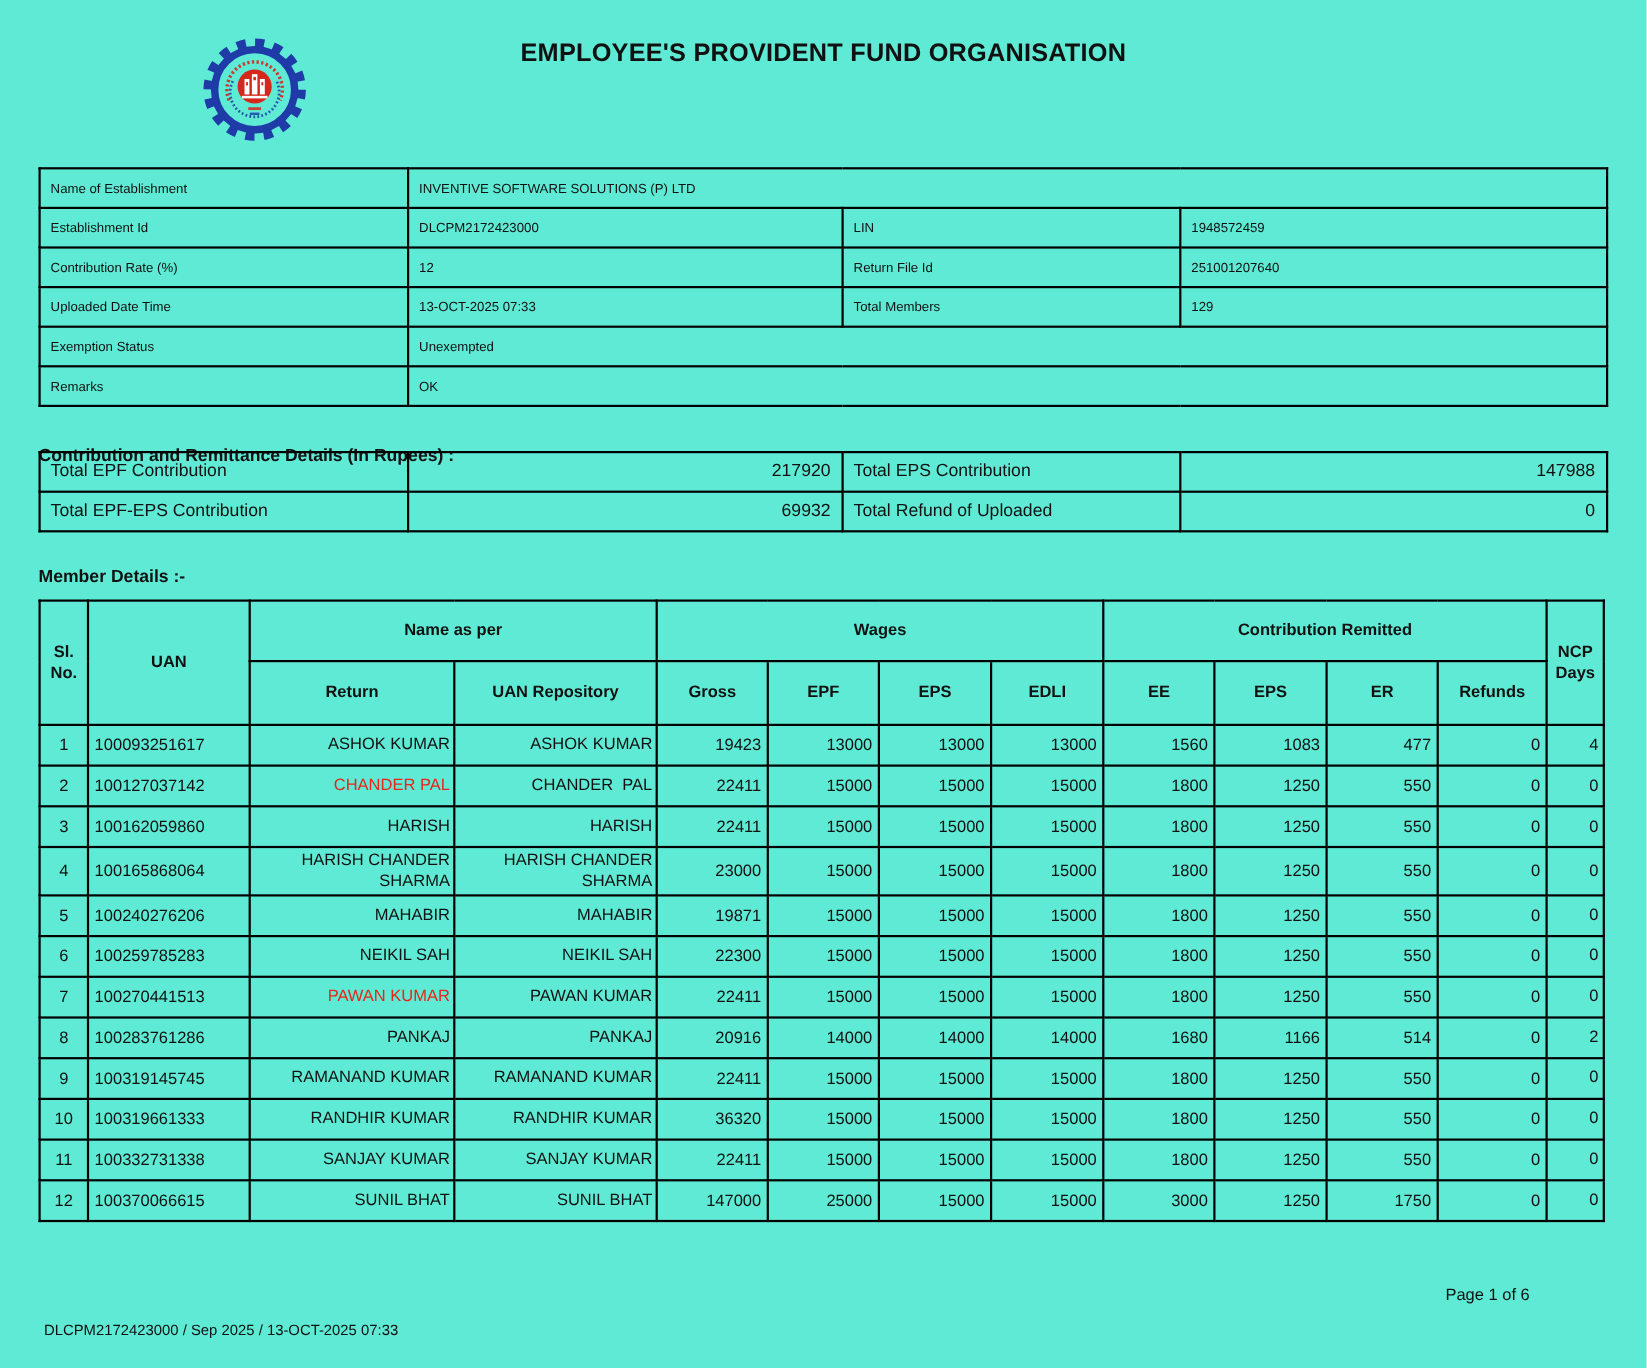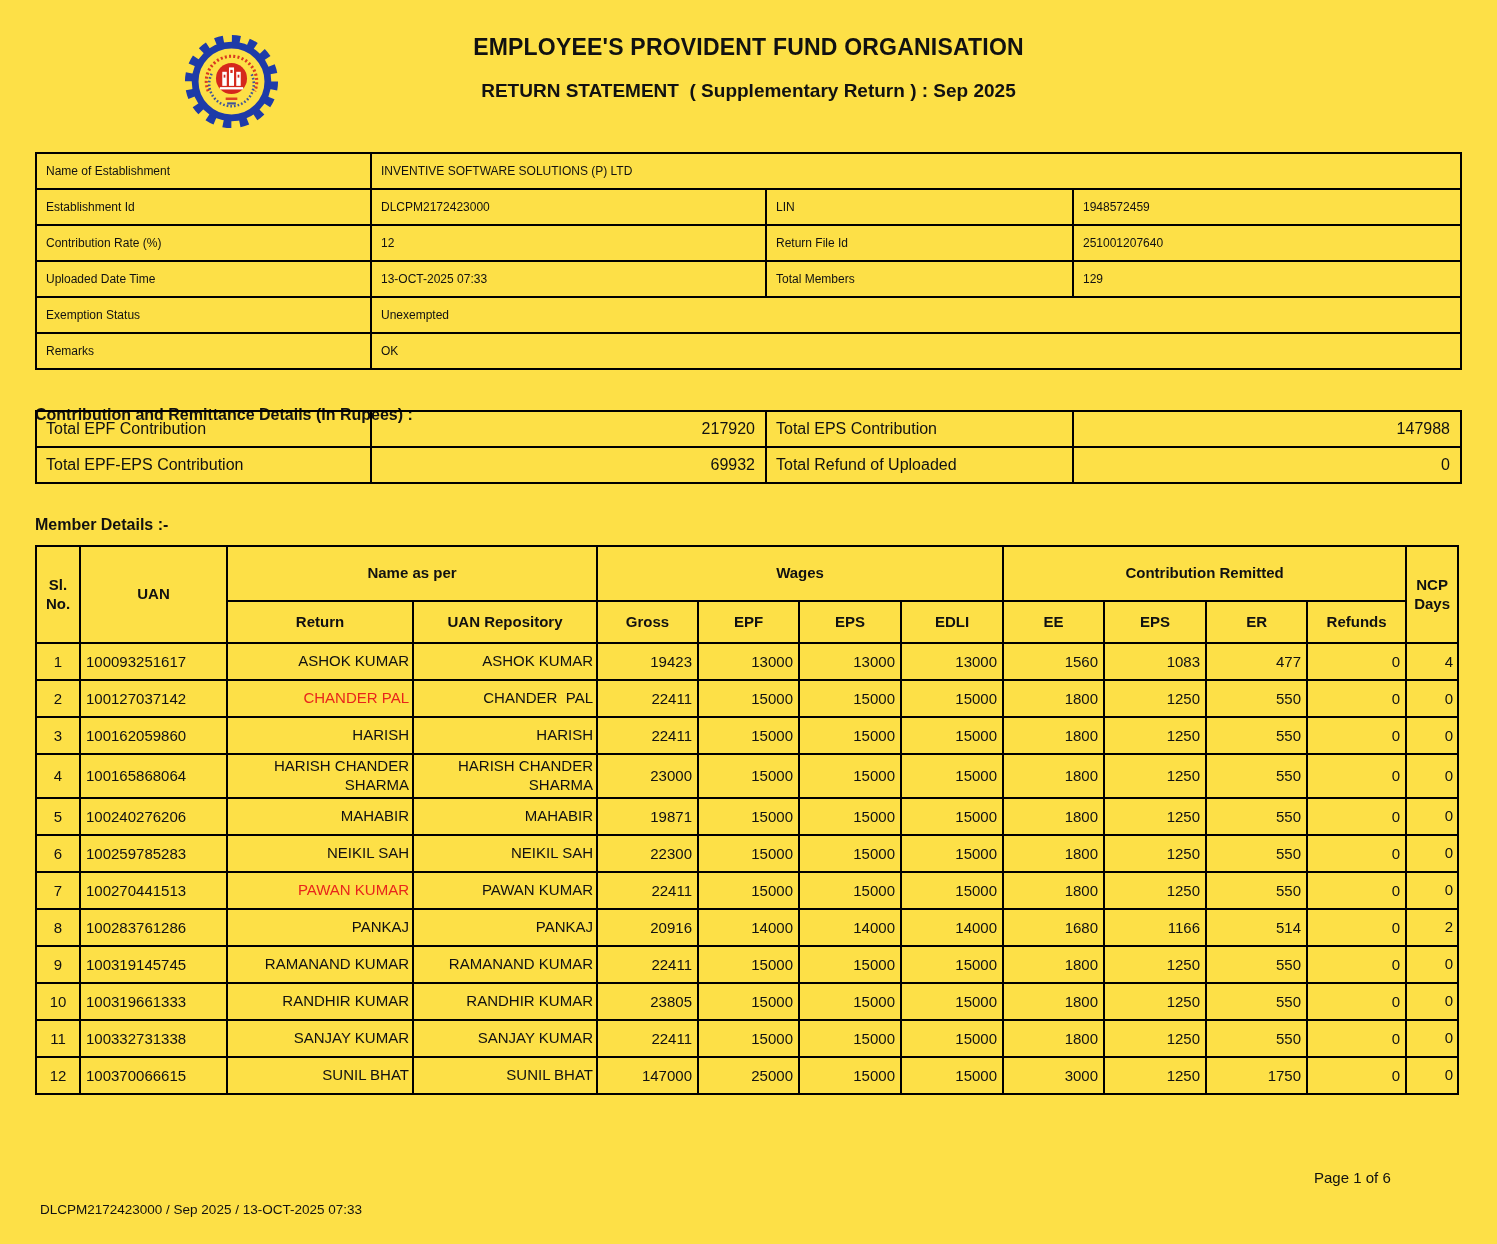--- a/index.html
+++ b/index.html
@@ -5,21 +5,21 @@
   :root{
     --ink:#111;
     --border:#000;
     --logo-blue:#1e3ba8;
     --logo-red:#d5281c;
     --hl-red:#e8251b;
   }
   *{box-sizing:border-box;}
   html,body{margin:0;padding:0;background:#fff;}
   body{font-family:"Liberation Sans","DejaVu Sans",sans-serif;color:var(--ink);}
-  .page{position:relative;width:1497px;height:1244px;background:#fde047;overflow:hidden;}
+  .page{position:relative;width:1497px;height:1244px;background:#5eead4;overflow:hidden;}
 
   
   .logo{position:absolute;left:183px;top:33px;width:97px;height:97px;}
   .title{position:absolute;top:34px;left:0;width:100%;text-align:center;
          font-size:23px;font-weight:700;letter-spacing:.2px;white-space:pre;}
   .subtitle{position:absolute;top:80px;left:0;width:100%;text-align:center;
          font-size:19px;font-weight:700;white-space:pre;}
 
   
   table{border-collapse:collapse;table-layout:fixed;}
@@ -34,21 +34,21 @@
   .remit-table td{border:2px solid var(--border);height:36px;font-size:16px;
                   padding:0 10px 0 9px;vertical-align:middle;white-space:nowrap;}
   .remit-table td.num{text-align:right;}
 
   
   .members-heading{top:516px;}
   .member-table{position:absolute;left:35px;top:545px;width:1422px;}
   .member-table th{border:2px solid var(--border);font-size:15px;font-weight:700;
                    text-align:center;vertical-align:middle;padding:0 2px;line-height:1.25;}
   .member-table thead tr.group-row{height:55px;}
-  .member-table thead tr.sub-row{height:42px;}
+  .member-table thead tr.sub-row{height:58px;}
   .member-table td{border:2px solid var(--border);font-size:15px;height:37px;
                    vertical-align:middle;overflow:hidden;}
   .c-sl{text-align:center;}
   .c-uan{padding-left:5px;white-space:nowrap;margin-left:20px;}
   .c-name{padding:2px 3px 2px 5px;white-space:pre-wrap;line-height:1.25;text-align:right;}
   .c-num{text-align:right;padding-right:5px;white-space:nowrap;}
   .c-ncp{text-align:right;vertical-align:top;padding:0 4px 0 0;line-height:1.3;}
 
   
   .footer-left{position:absolute;left:40px;top:1202px;font-size:13.5px;}
@@ -70,21 +70,20 @@
     <rect x="54.9" y="40" width="4.6" height="14.5" fill="#fff"></rect>
     <rect x="48.8" y="38" width="2.4" height="3.2" fill="var(--logo-red)"></rect>
     <rect x="41.9" y="43" width="1.8" height="3" fill="var(--logo-red)"></rect>
     <rect x="56.3" y="43" width="1.8" height="3" fill="var(--logo-red)"></rect>
     <rect x="38" y="55.8" width="24" height="2.4" fill="#fff"></rect>
     <rect x="44" y="66.5" width="12" height="2.6" fill="var(--logo-red)" opacity="0.85"></rect>
     <rect x="45.5" y="71.5" width="9" height="2.2" fill="var(--logo-blue)" opacity="0.85"></rect>
   </svg>
 
   <div class="title">EMPLOYEE'S PROVIDENT FUND ORGANISATION</div>
-  <div class="subtitle">RETURN STATEMENT  ( Supplementary Return ) : Sep 2025</div>
 
   <table class="info-table">
     <colgroup>
         <col style="width:335px">
         <col style="width:395px">
         <col style="width:307px">
         <col style="width:388px">
       </colgroup>
     <tbody>
         <tr>
@@ -326,21 +325,21 @@
       <td class="c-num">550</td>
       <td class="c-num">0</td>
       <td class="c-ncp">0</td>
     </tr>
 
     <tr>
       <td class="c-sl">10</td>
       <td class="c-uan">100319661333</td>
       <td class="c-name">RANDHIR KUMAR</td>
       <td class="c-name">RANDHIR KUMAR</td>
-      <td class="c-num">23805</td>
+      <td class="c-num">36320</td>
       <td class="c-num">15000</td>
       <td class="c-num">15000</td>
       <td class="c-num">15000</td>
       <td class="c-num">1800</td>
       <td class="c-num">1250</td>
       <td class="c-num">550</td>
       <td class="c-num">0</td>
       <td class="c-ncp">0</td>
     </tr>
 

